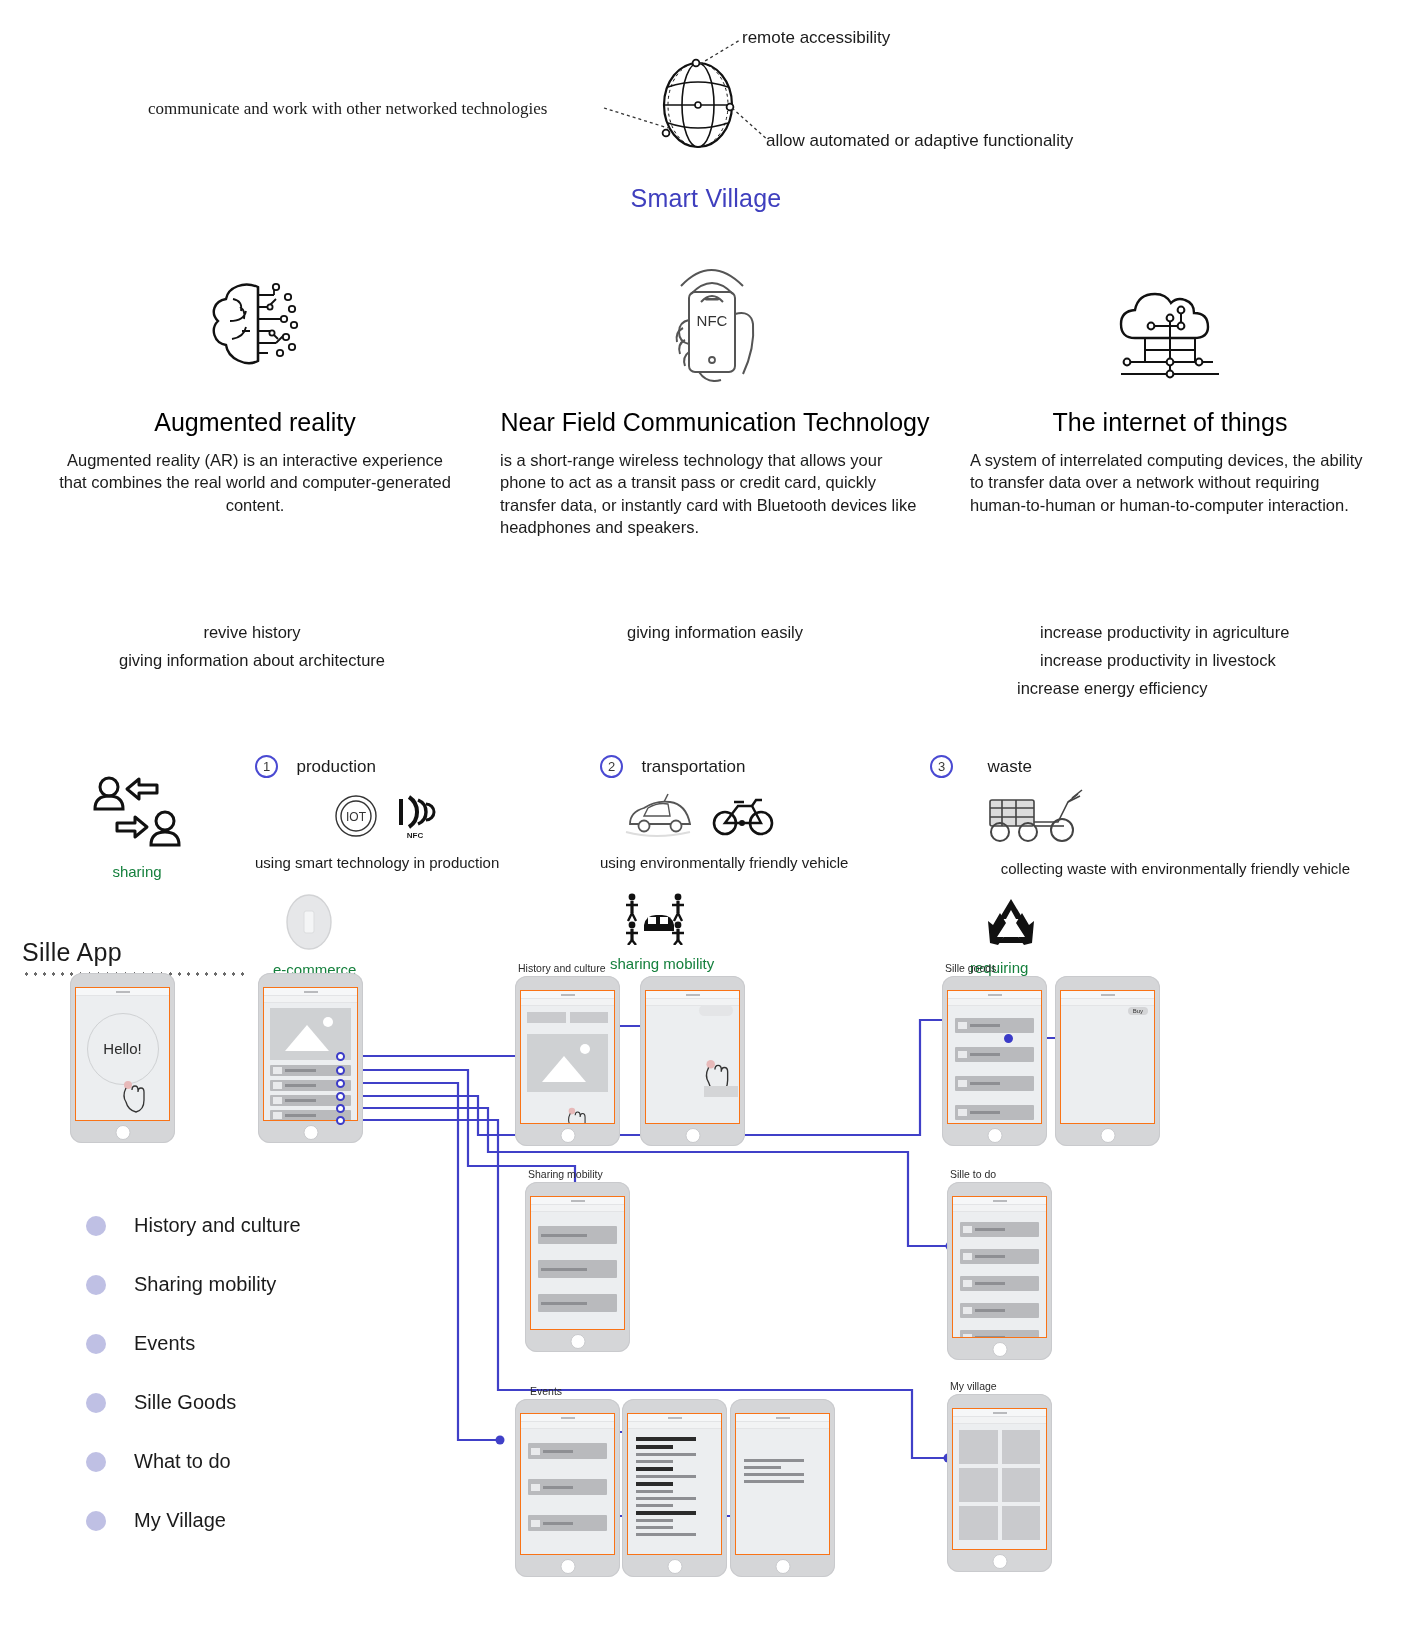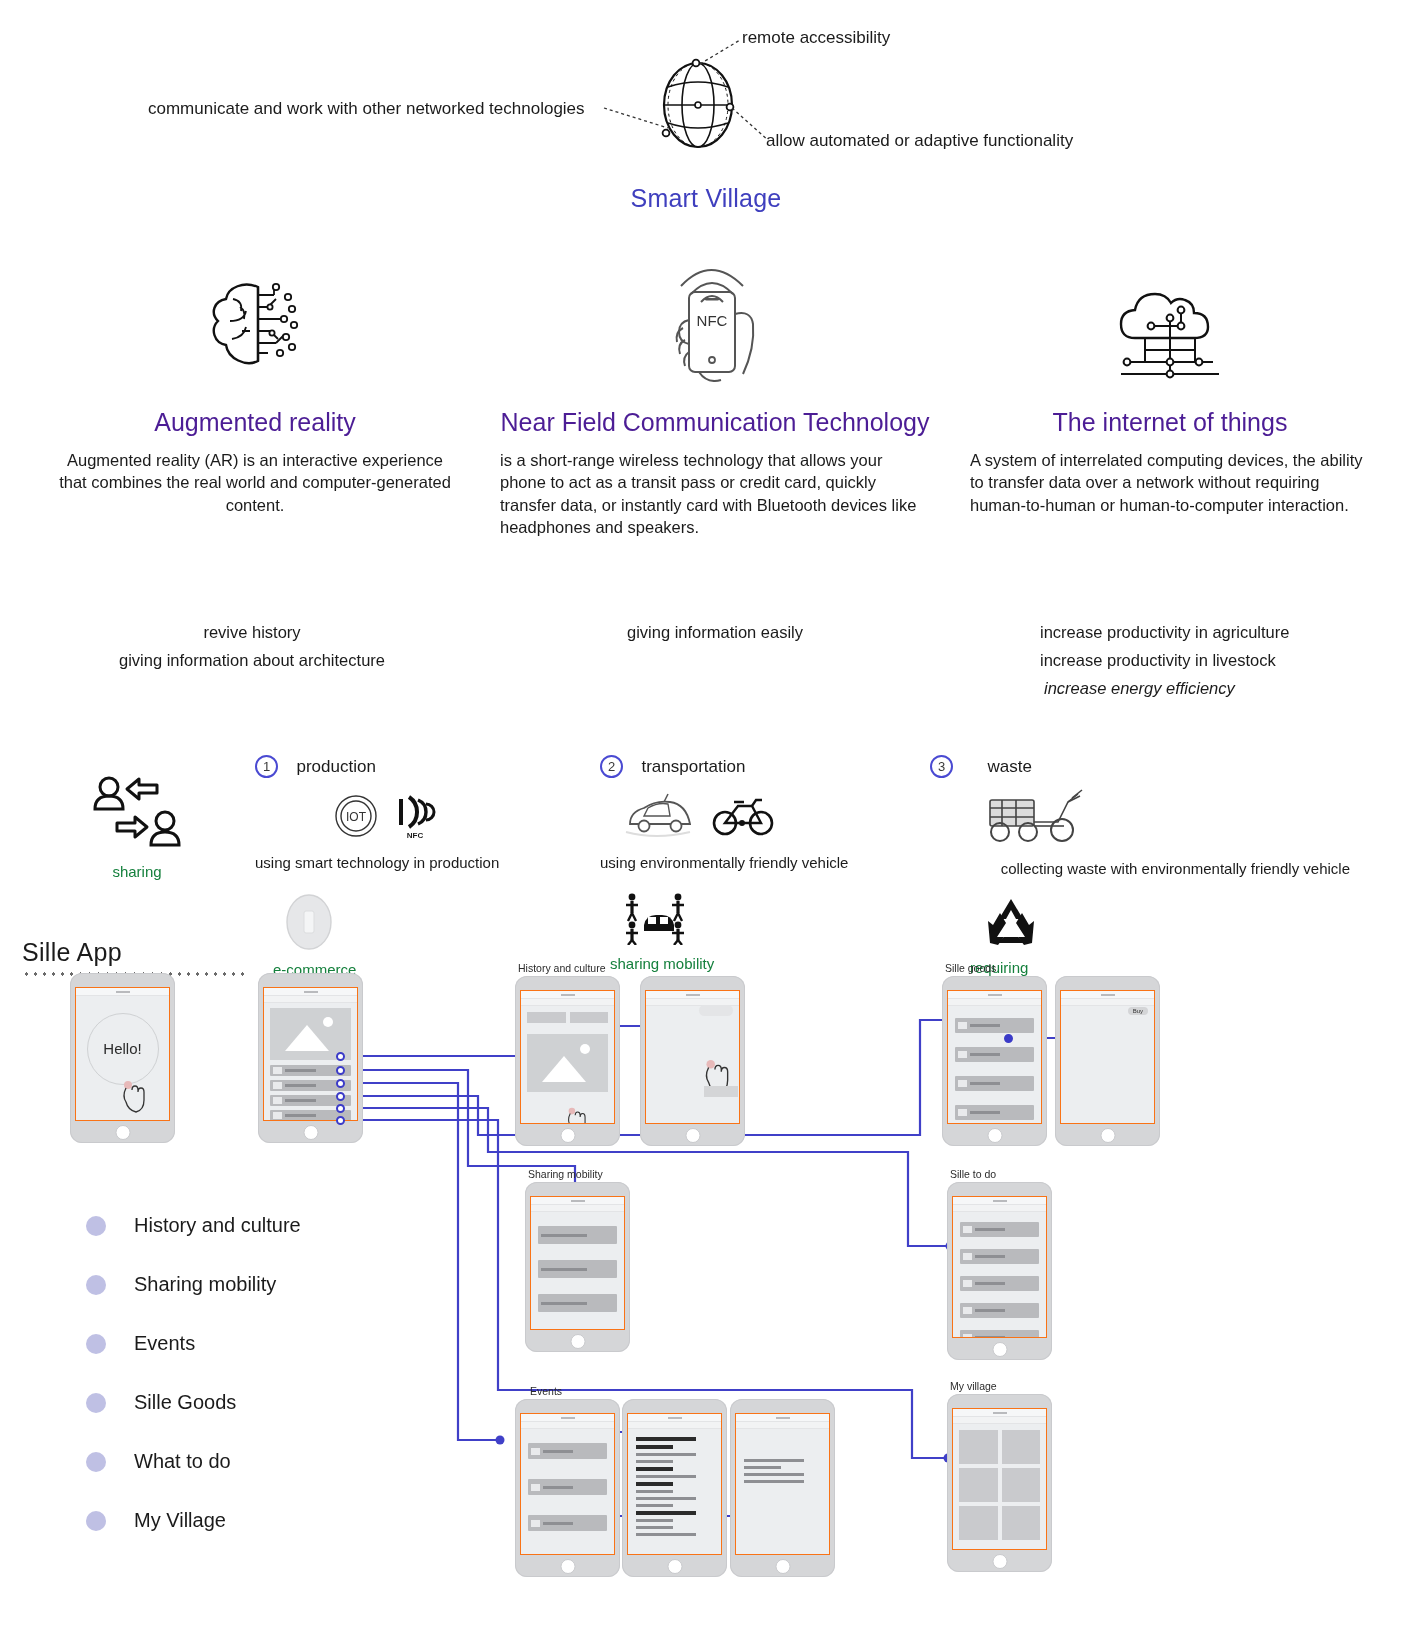--- a/index.html
+++ b/index.html
@@ -19,21 +19,21 @@
     font-size: 17px; color: #1b1b1b; white-space: nowrap; line-height: 1.2;
   }
   .smart-title {
     font-size: 25px; color: #3f3fbe; white-space: nowrap; letter-spacing: .2px;
   }
 
   
   .tech-col { position: absolute; }
   .tech-icon { display: flex; justify-content: center; align-items: flex-end; height: 120px; }
   .tech-head {
-    text-align: center; color: #4c1d95; font-size: 25px; margin-top: 26px; white-space: nowrap;
+    text-align: center; color: #000000; font-size: 25px; margin-top: 26px; white-space: nowrap;
   }
   .tech-body {
     font-size: 16.5px; line-height: 1.35; color: #1b1b1b; margin-top: 12px;
   }
 
   
   .benefit { font-size: 16.5px; line-height: 1.55; color: #1b1b1b; }
   .benefit.c { text-align: center; }
 
   
@@ -147,21 +147,21 @@
       <circle cx="48" cy="50" r="3" fill="#fff" stroke="#111" stroke-width="1.6"></circle>
     </svg>
 
     <svg class="overlay">
       <path d="M700 64 L740 40" stroke="#333" stroke-width="1.3" fill="none" stroke-dasharray="3 3"></path>
       <path d="M604 108 L668 128" stroke="#333" stroke-width="1.3" fill="none" stroke-dasharray="3 3"></path>
       <path d="M732 108 L768 140" stroke="#333" stroke-width="1.3" fill="none" stroke-dasharray="3 3"></path>
     </svg>
 
     <div class="abs concept-label" style="left:742px;top:28px;">remote accessibility</div>
-    <div class="abs concept-label" style="left:148px;top:99px;">communicate and work with other networked technologies</div>
+    <div class="abs concept-label" style="left:148px;top:99px;font-family:Liberation Serif, serif;">communicate and work with other networked technologies</div>
     <div class="abs concept-label" style="left:766px;top:131px;">allow automated or adaptive functionality</div>
 
     <div class="abs smart-title" style="left:621px;top:160px;width:170px;text-align:center;margin-top:24px;">Smart Village</div>
   </div>
 
   <div class="tech-col" style="left:55px;top:262px;width:400px;">
     <div class="tech-icon">
       <svg width="110" height="105" viewBox="0 0 110 105">
         <path d="M58 10 C44 4 28 10 26 22 C14 24 10 36 18 44 C10 52 14 66 26 68 C28 82 46 90 58 84 Z" fill="none" stroke="#111" stroke-width="2.4"></path>
         <path d="M33 22 q10 2 8 12 M30 44 q14 0 16 -10 M32 62 q12 -2 14 -12 M40 30 q6 4 4 12 M42 54 h8" fill="none" stroke="#111" stroke-width="1.8"></path>
@@ -235,21 +235,21 @@
     <div class="tech-body">A system of interrelated computing devices, the ability to transfer data over a network without requiring human-to-human or human-to-computer interaction.</div>
   </div>
 
   <div class="abs benefit c" style="left:52px;top:620px;width:400px;">revive history</div>
   <div class="abs benefit c" style="left:52px;top:648px;width:400px;">giving information about architecture</div>
 
   <div class="abs benefit c" style="left:500px;top:620px;width:430px;">giving information easily</div>
 
   <div class="abs benefit" style="left:1040px;top:620px;width:340px;">increase productivity in agriculture</div>
   <div class="abs benefit" style="left:1040px;top:648px;width:340px;">increase productivity in livestock</div>
-  <div class="abs benefit" style="left:1044px;top:676px;width:340px;font-style:italic;">increase energy efficiency</div>
+  <div class="abs benefit" style="left:1017px;top:676px;width:340px;">increase energy efficiency</div>
 
   <div class="abs" style="left:62px;top:775px;width:150px;">
     <div style="display:flex;justify-content:center;">
       <svg width="92" height="80" viewBox="0 0 92 80">
         <circle cx="18" cy="12" r="9" fill="none" stroke="#111" stroke-width="3"></circle>
         <path d="M4 34 q0 -13 14 -13 q14 0 14 13 Z" fill="none" stroke="#111" stroke-width="3"></path>
         <path d="M66 10 h-18 l0 -6 l-12 10 l12 10 l0 -6 h18 Z" fill="none" stroke="#111" stroke-width="3" stroke-linejoin="round"></path>
         <path d="M26 48 h18 l0 -6 l12 10 l-12 10 l0 -6 h-18 Z" fill="none" stroke="#111" stroke-width="3" stroke-linejoin="round"></path>
         <circle cx="74" cy="46" r="9" fill="none" stroke="#111" stroke-width="3"></circle>
         <path d="M60 70 q0 -13 14 -13 q14 0 14 13 Z" fill="none" stroke="#111" stroke-width="3"></path>

